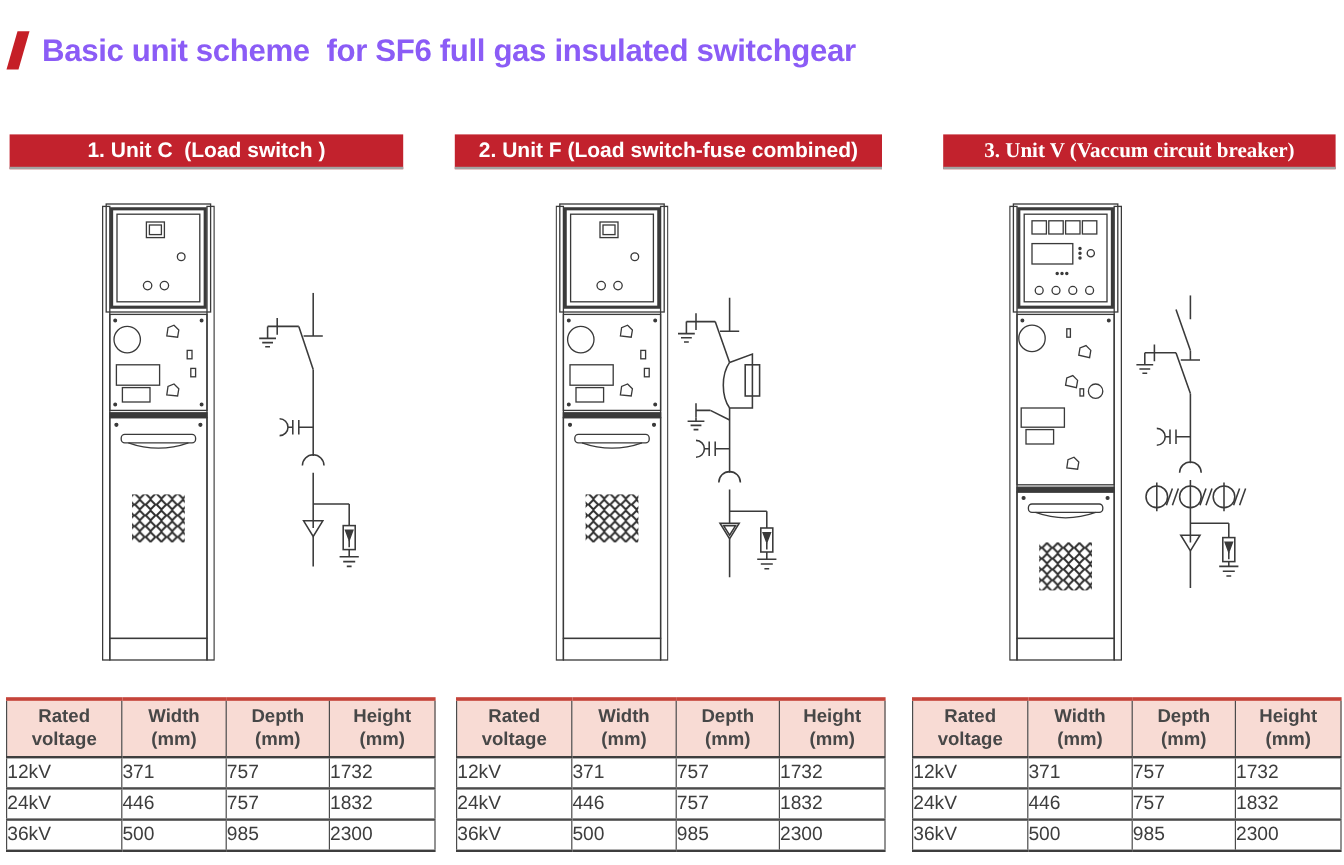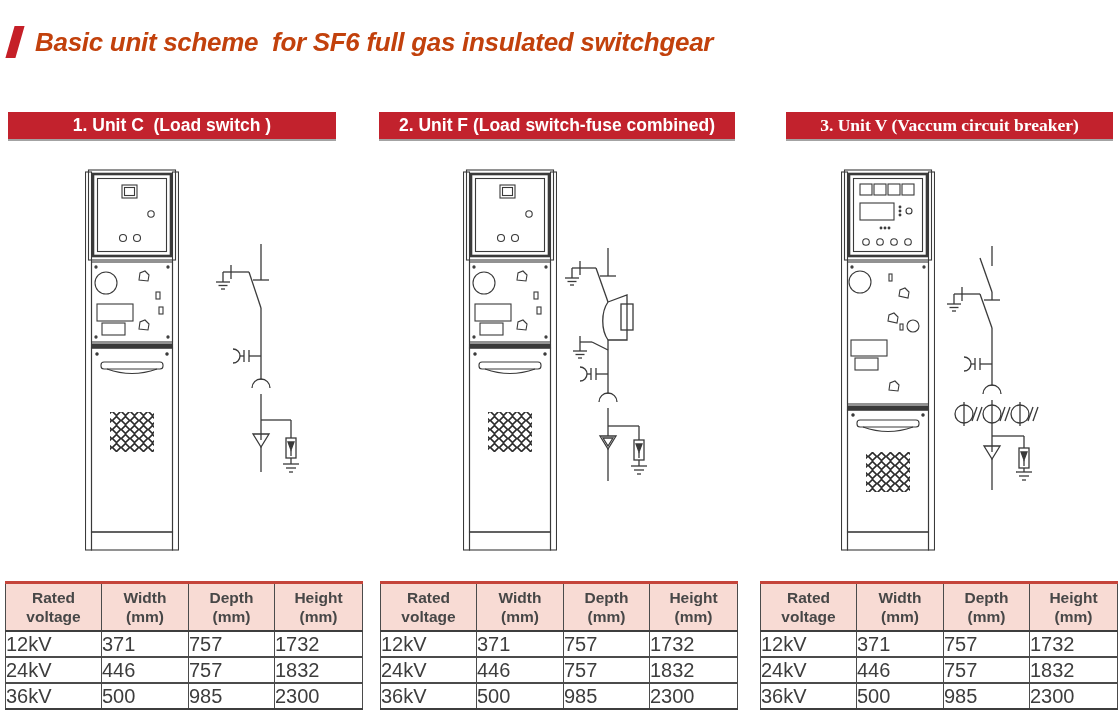--- a/index.html
+++ b/index.html
@@ -3,21 +3,21 @@
 <meta charset="utf-8">
 <style>
   html,body{margin:0;padding:0;}
   body{
     width:1120px;height:721px;position:relative;background:#ffffff;
     font-family:"Liberation Sans", sans-serif;overflow:hidden;
   }
   
   .title-wrap{position:absolute;left:10px;top:26px;display:flex;align-items:center;}
   .slash{width:10px;height:32px;background:#c51f27;transform:skewX(-16deg);margin-right:15px;}
-  .page-title{margin:0;font-size:26px;font-weight:bold;color:#c2410c;letter-spacing:-0.3px;white-space:pre;font-style:italic;}
+  .page-title{margin:0;font-size:26px;font-weight:bold;color:#8b5cf6;letter-spacing:-0.3px;white-space:pre;}
   
   .banner{
     position:absolute;top:112px;height:27px;background:#c2222d;color:#ffffff;
     font-weight:bold;font-size:17.5px;display:flex;align-items:center;justify-content:center;
     border-bottom:2px solid #a3a3a3;white-space:pre;
   }
   #banner1{left:8px;width:328px;}
   #banner2{left:379px;width:356px;}
   #banner3{left:786px;width:327px;font-family:Liberation Serif, serif;}
   
@@ -33,21 +33,21 @@
   .spec-table{
     position:absolute;top:581px;width:357px;border-collapse:collapse;table-layout:fixed;
     color:#3d3d3d;
   }
   #table1{left:5px;} #table2{left:380px;} #table3{left:760px;}
   .spec-table th,.spec-table td{border:1.5px solid #4b4b4b;padding:0;}
   .spec-table thead th{
     background:#f8dbd4;border-top:3.5px solid #c5443a;border-bottom:2.5px solid #3e3e3e;
     height:46px;font-weight:600;color:#474747;font-size:15.5px;line-height:19px;
   }
-  .spec-table td{height:24px;font-size:20px;border-top-width:2px;border-bottom-width:2px;}
+  .spec-table td{height:24px;font-size:16px;border-top-width:2px;border-bottom-width:2px;}
   .spec-table tr:last-child td{border-bottom:2.5px solid #3e3e3e;}
   .hdr-line{display:block;}
   svg{display:block;}
 </style>
 </head>
 <body>
 
 <svg width="0" height="0" style="position:absolute">
   <defs>
     <pattern id="ventpat" width="9" height="9" patternUnits="userSpaceOnUse">

